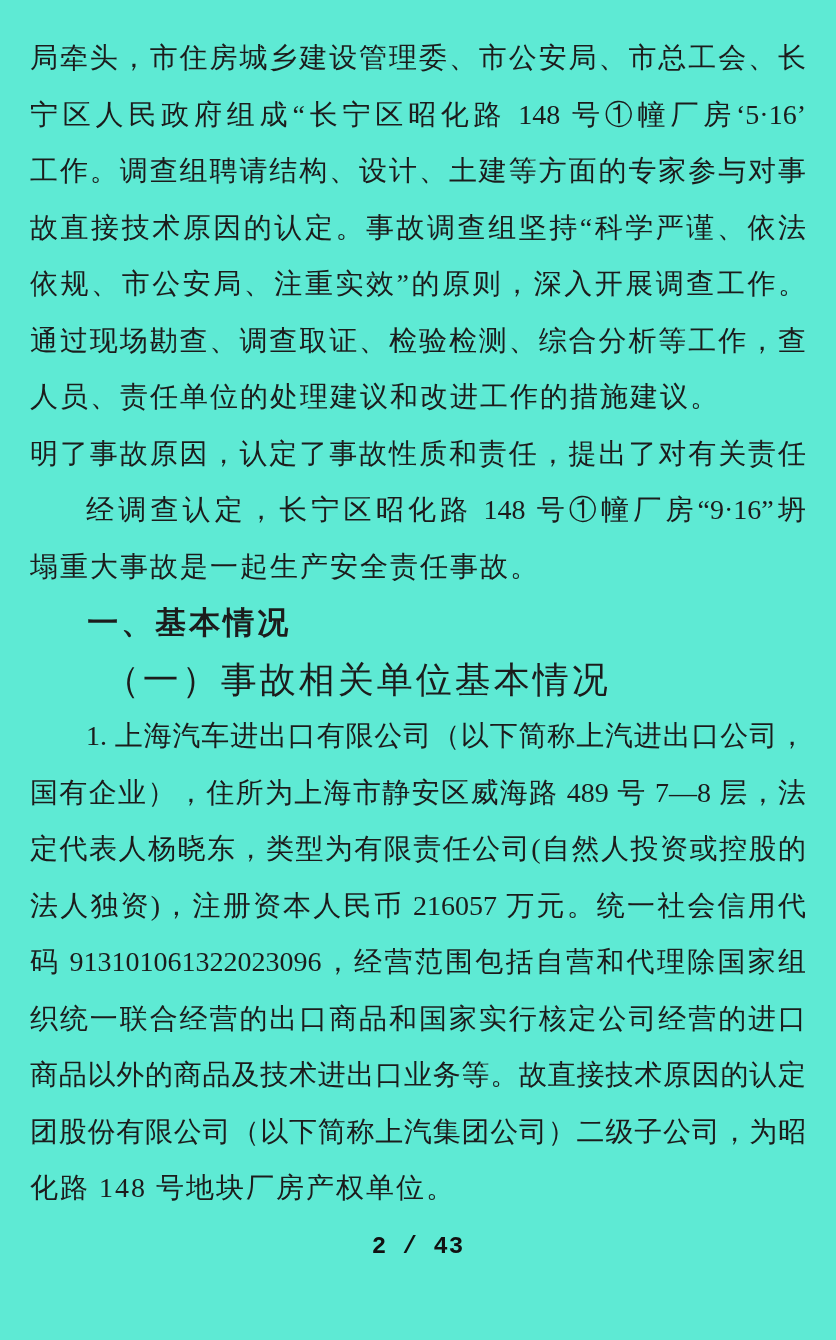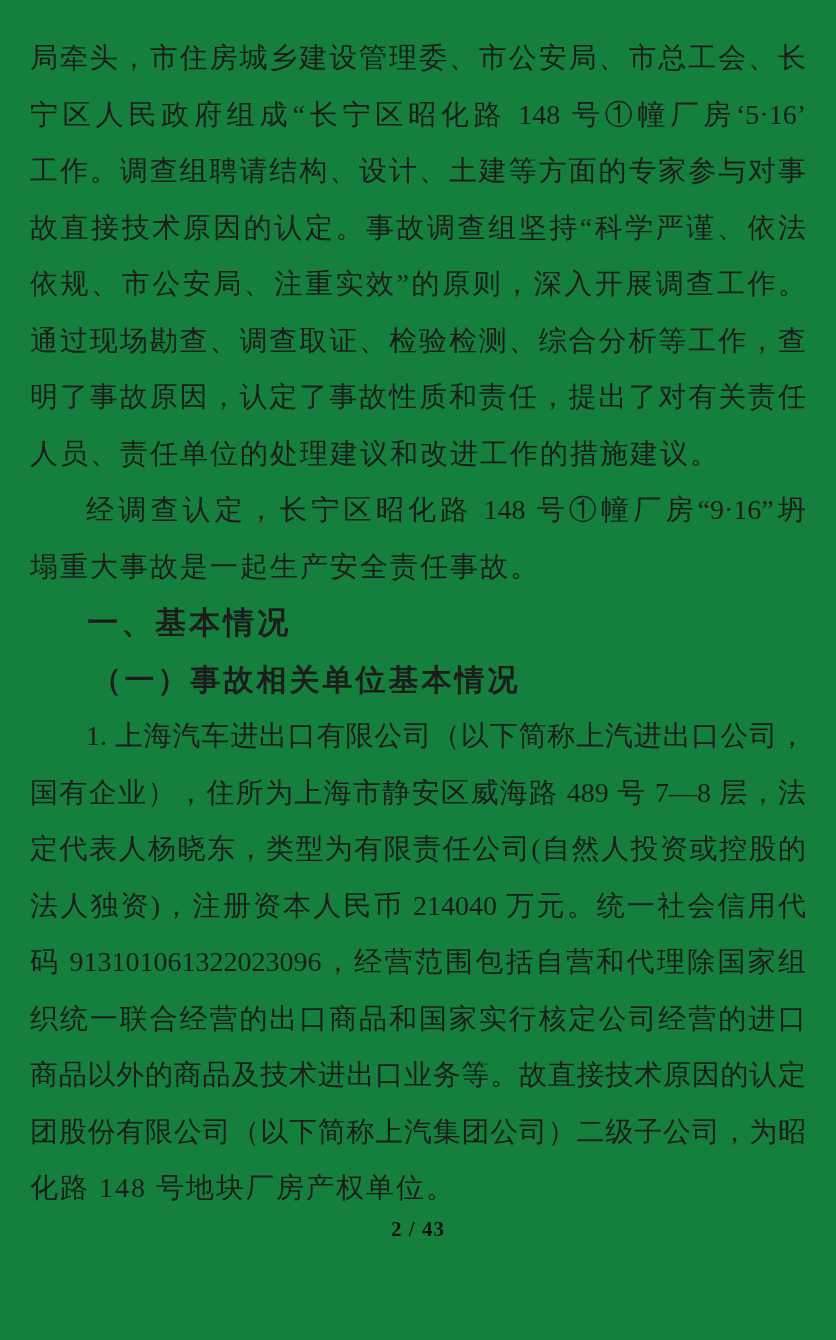--- a/index.html
+++ b/index.html
@@ -10,21 +10,21 @@
   body {
     width: 836px;
     height: 1340px;
     overflow: hidden;
     position: relative;
   }
   .page {
     box-sizing: border-box;
     width: 836px;
     height: 1340px;
-    background: #15803d;
+    background: #5eead4;
     padding: 30px 30px 0 30px;
   }
   .text-block {
     width: 776px;
   }
   .line {
     font-family: "Liberation Serif", "DejaVu Serif", serif;
     font-size: 28px;
     color: #1c1c1c;
     line-height: 56.5px;
@@ -48,58 +48,59 @@
   .h1 {
     font-family: Liberation Sans, sans-serif;
     font-weight: bold;
     font-size: 31px;
     letter-spacing: 3px;
     text-indent: 1.85em;
     text-align-last: left;
   }
   .h2 {
     font-family: "Liberation Serif", "DejaVu Serif", serif;
-    font-weight: bold;
-    font-size: 30px;
+    font-weight: normal;
+    font-size: 36px;
     letter-spacing: 3px;
     text-indent: 2.05em;
     text-align-last: left;
   }
   .footer {
+    margin-top: 16px;
     width: 776px;
     text-align: center;
-    font-family: Liberation Serif, serif;
+    font-family: Liberation Mono, monospace;
     font-weight: bold;
-    font-size: 21px;
+    font-size: 24px;
     color: #111111;
     letter-spacing: 1px;
   }
 </style>
 </head>
 <body>
 
 <div class="page">
   <div class="text-block">
 
   <div class="line fill">局牵头，市住房城乡建设管理委、市公安局、市总工会、长</div>
       <div class="line fill">宁区人民政府组成“长宁区昭化路 148 号①幢厂房‘5·16’</div>
       <div class="line fill">工作。调查组聘请结构、设计、土建等方面的专家参与对事</div>
       <div class="line fill">故直接技术原因的认定。事故调查组坚持“科学严谨、依法</div>
       <div class="line fill">依规、市公安局、注重实效”的原则，深入开展调查工作。</div>
       <div class="line fill">通过现场勘查、调查取证、检验检测、综合分析等工作，查</div>
+      <div class="line end">人员、责任单位的处理建议和改进工作的措施建议。</div>
       <div class="line fill">明了事故原因，认定了事故性质和责任，提出了对有关责任</div>
-      <div class="line end">人员、责任单位的处理建议和改进工作的措施建议。</div>
       <div class="line fill indent">经调查认定，长宁区昭化路 148 号①幢厂房“9·16”坍</div>
       <div class="line end">塌重大事故是一起生产安全责任事故。</div>
       <div class="line h1">一、基本情况</div>
       <div class="line h2">（一）事故相关单位基本情况</div>
       <div class="line fill indent">1. 上海汽车进出口有限公司（以下简称上汽进出口公司，</div>
       <div class="line fill">国有企业），住所为上海市静安区威海路 489 号 7—8 层，法</div>
       <div class="line fill">定代表人杨晓东，类型为有限责任公司(自然人投资或控股的</div>
-      <div class="line fill">法人独资)，注册资本人民币 214040 万元。统一社会信用代</div>
+      <div class="line fill">法人独资)，注册资本人民币 216057 万元。统一社会信用代</div>
       <div class="line fill">码 913101061322023096，经营范围包括自营和代理除国家组</div>
       <div class="line fill">织统一联合经营的出口商品和国家实行核定公司经营的进口</div>
       <div class="line fill">商品以外的商品及技术进出口业务等。故直接技术原因的认定</div>
       <div class="line fill">团股份有限公司（以下简称上汽集团公司）二级子公司，为昭</div>
       <div class="line end">化路 148 号地块厂房产权单位。</div>
     </div>
   <div class="footer">2 / 43</div>
 </div>
 
 </body></html>

